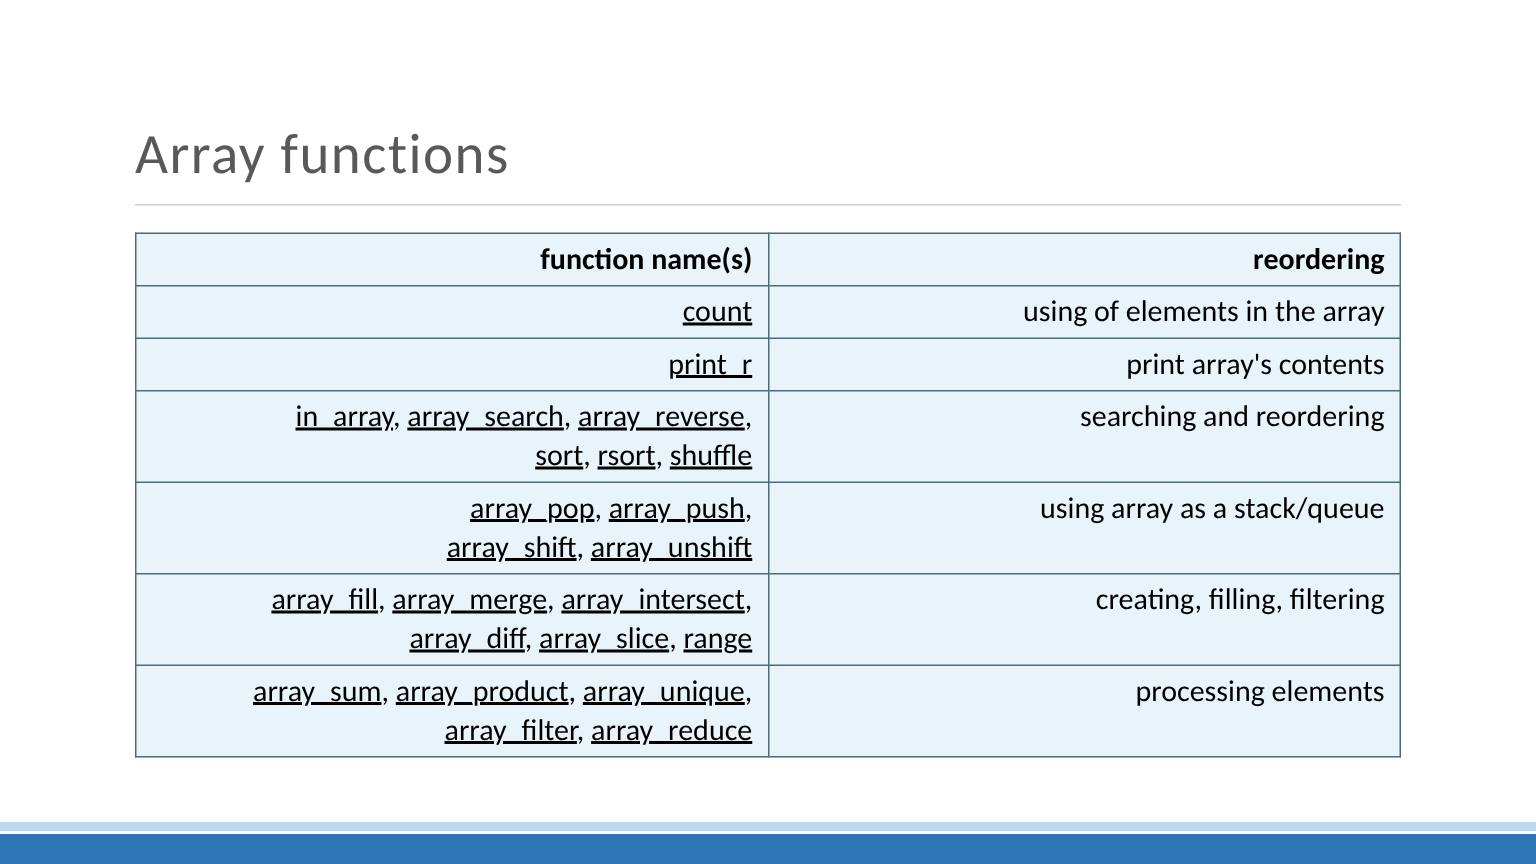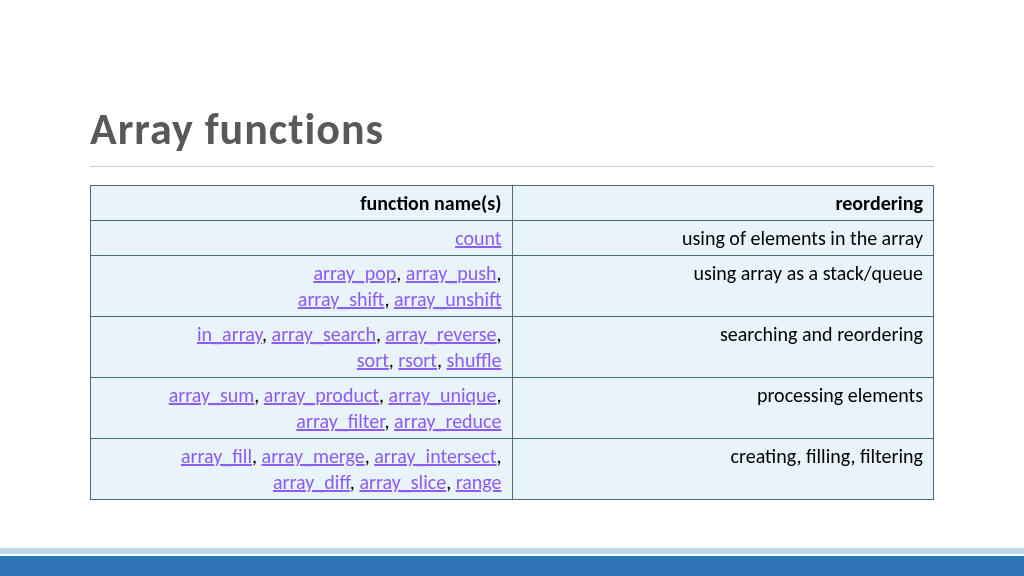--- a/index.html
+++ b/index.html
@@ -11,26 +11,25 @@
     position: relative;
     overflow: hidden;
   }
   .slide {
     width: 100%;
     height: 100%;
     padding: 80px 90px 0 90px;
     position: relative;
   }
   .title {
-    font-size: 44px;
-    font-weight: 700;
+    font-size: 38px;
+    font-weight: 400;
     color: #595959;
     letter-spacing: 1px;
     margin-bottom: 10px;
-    margin-top: 22px;
   }
   .title-underline {
     border-bottom: 1px solid #d0d0d0;
     margin-bottom: 18px;
   }
   table {
     width: 100%;
     border-collapse: collapse;
     table-layout: fixed;
   }
@@ -44,21 +43,21 @@
     line-height: 1.3;
   }
   th {
     font-weight: bold;
     color: #000;
   }
   td {
     color: #000;
   }
   .fn-link {
-    color: #8b5cf6;
+    color: #000000;
     text-decoration: underline;
     cursor: pointer;
   }
   .sep { color: #000; }
   .accent-bar {
     position: absolute;
     left: 0;
     bottom: 0;
     width: 100%;
     height: 28px;
@@ -89,34 +88,38 @@
         <th>function name(s)</th>
         <th>reordering</th>
       </tr>
     </thead>
     <tbody id="tbody">
         <tr>
           <td><span class="fn-link">count</span></td>
           <td>using of elements in the array</td>
         </tr>
         <tr>
-          <td><span class="fn-link">array_pop</span><span class="sep">, </span><span class="fn-link">array_push</span><span class="sep">, </span><br><span class="fn-link">array_shift</span><span class="sep">, </span><span class="fn-link">array_unshift</span></td>
-          <td>using array as a stack/queue</td>
+          <td><span class="fn-link">print_r</span></td>
+          <td>print array's contents</td>
         </tr>
         <tr>
           <td><span class="fn-link">in_array</span><span class="sep">, </span><span class="fn-link">array_search</span><span class="sep">, </span><span class="fn-link">array_reverse</span><span class="sep">, </span><br><span class="fn-link">sort</span><span class="sep">, </span><span class="fn-link">rsort</span><span class="sep">, </span><span class="fn-link">shuffle</span></td>
           <td>searching and reordering</td>
         </tr>
         <tr>
-          <td><span class="fn-link">array_sum</span><span class="sep">, </span><span class="fn-link">array_product</span><span class="sep">, </span><span class="fn-link">array_unique</span><span class="sep">, </span><br><span class="fn-link">array_filter</span><span class="sep">, </span><span class="fn-link">array_reduce</span></td>
-          <td>processing elements</td>
+          <td><span class="fn-link">array_pop</span><span class="sep">, </span><span class="fn-link">array_push</span><span class="sep">, </span><br><span class="fn-link">array_shift</span><span class="sep">, </span><span class="fn-link">array_unshift</span></td>
+          <td>using array as a stack/queue</td>
         </tr>
         <tr>
           <td><span class="fn-link">array_fill</span><span class="sep">, </span><span class="fn-link">array_merge</span><span class="sep">, </span><span class="fn-link">array_intersect</span><span class="sep">, </span><br><span class="fn-link">array_diff</span><span class="sep">, </span><span class="fn-link">array_slice</span><span class="sep">, </span><span class="fn-link">range</span></td>
           <td>creating, filling, filtering</td>
+        </tr>
+        <tr>
+          <td><span class="fn-link">array_sum</span><span class="sep">, </span><span class="fn-link">array_product</span><span class="sep">, </span><span class="fn-link">array_unique</span><span class="sep">, </span><br><span class="fn-link">array_filter</span><span class="sep">, </span><span class="fn-link">array_reduce</span></td>
+          <td>processing elements</td>
         </tr>
       </tbody>
   </table>
 </div>
 
 <div class="accent-bar">
   <div class="top-line"></div>
   <div class="gap"></div>
   <div class="main-line"></div>
 </div>

